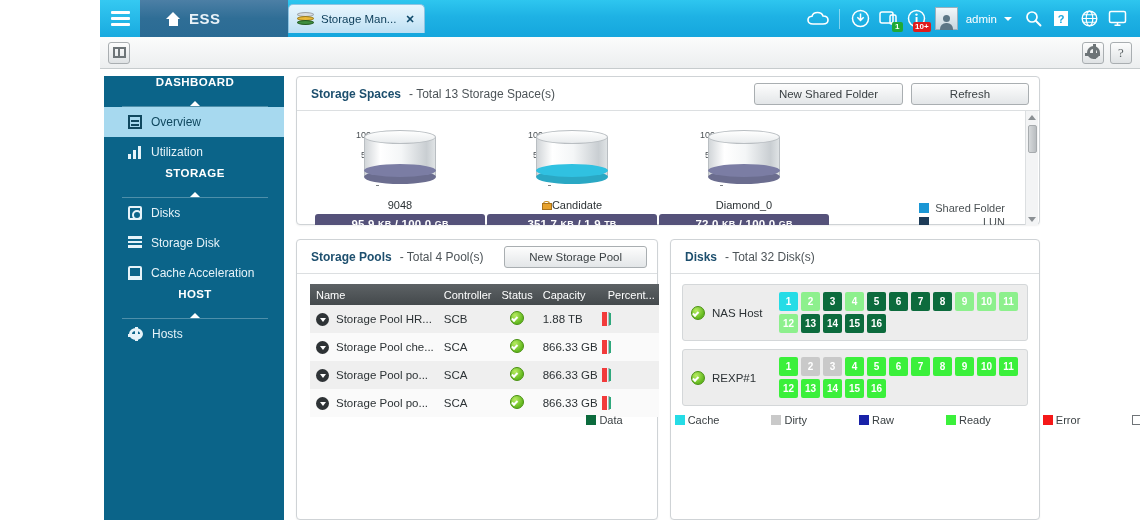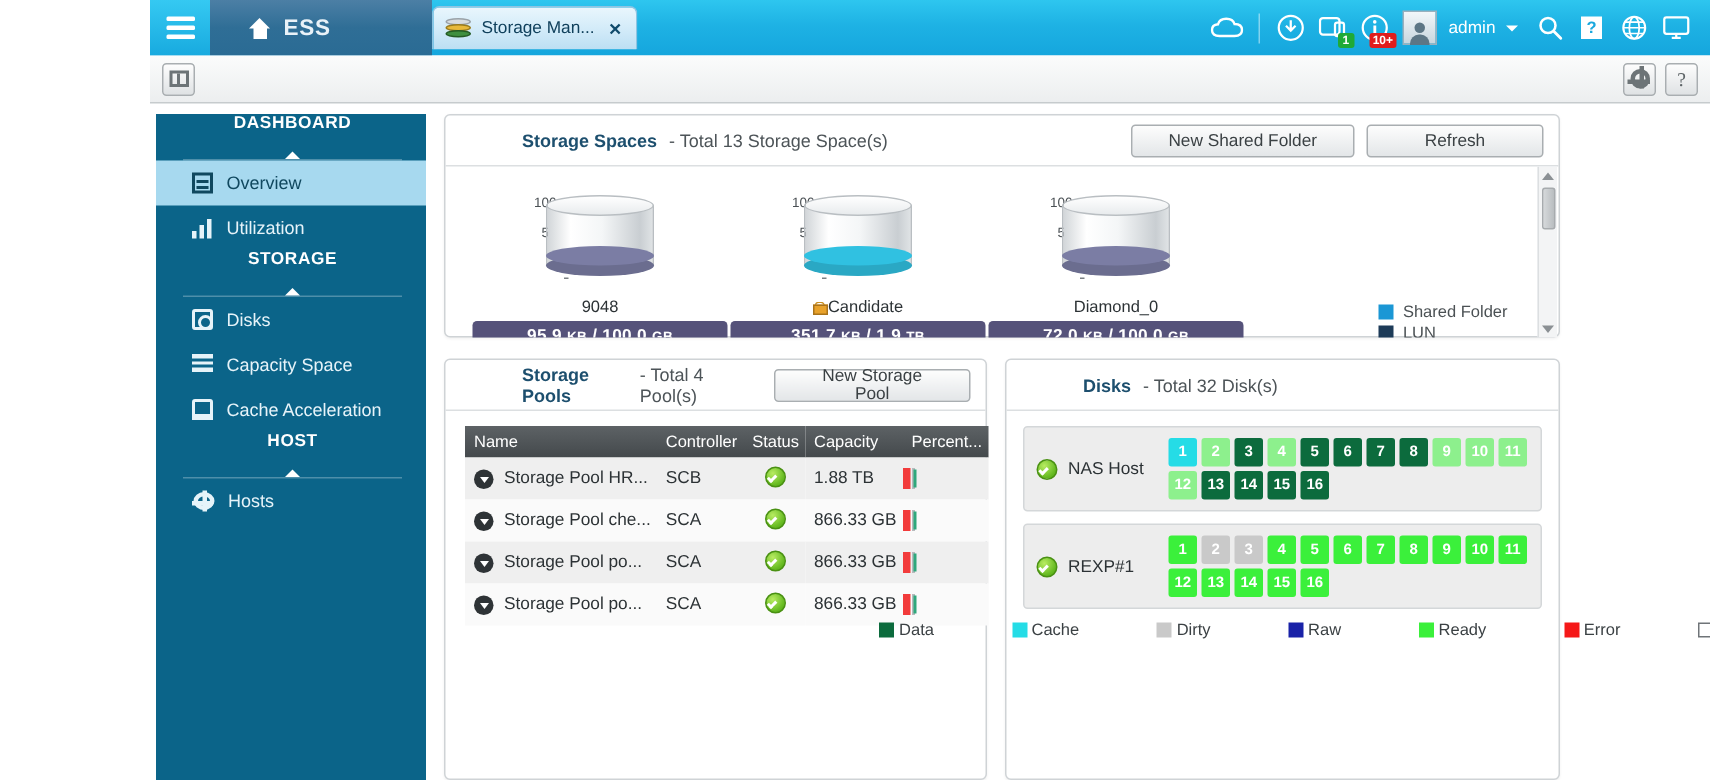--- a/index.html
+++ b/index.html
@@ -143,21 +143,21 @@
   .content { position:absolute; left:296px; top:76px; width:844px; height:444px; }
 
   .card {
     background:#ffffff; border:1px solid #cfd3d6; border-radius:4px;
     box-shadow:0 1px 2px rgba(0,0,0,.06);
   }
   .card-head {
     height:34px; display:flex; align-items:center; padding:0 10px 0 14px;
     border-bottom:1px solid #dcdfe1; gap:8px;
   }
-  .card-title { font-size:12px; font-weight:bold; color:#1d4f6e;margin-left:37px; }
+  .card-title { font-size:12px; font-weight:bold; color:#1d4f6e; }
   .card-sub { font-size:12px; color:#4d5458; }
   .head-spacer { flex:1; }
   .btn {
     height:22px; padding:0 24px; border:1px solid #a9aeb1; border-radius:3px;
     background:linear-gradient(to bottom,#fdfdfd,#e3e6e8);
     font-size:11.5px; color:#3b4144; cursor:pointer;
     display:flex; align-items:center; justify-content:center;
     font-family:"Liberation Sans", sans-serif;
   }
 
@@ -193,21 +193,21 @@
   .lock-ico:after{content:"";position:absolute;left:0;bottom:0;width:8px;height:5px;background:#e8a22b;border:1px solid #a9731a;}
   .lock-ico:before{content:"";position:absolute;left:1.5px;top:0;width:5px;height:5px;border:1.5px solid #c98f22;border-bottom:none;border-radius:3px 3px 0 0;}
   .space-pill {
     margin-top:3px; height:19px; background:#55527a; border-radius:3px;
     color:#ffffff; font-size:11.5px; display:flex; align-items:center; justify-content:center;
     font-weight:bold; letter-spacing:.2px;
   }
   .space-pill small { font-size:9px; font-weight:bold; }
 
   .legend-spaces { position:absolute; right:34px; top:90px; font-size:11px; color:#4b5154; }
-  .legend-spaces .row { display:flex; align-items:center; gap:6px; height:14px; }
+  .legend-spaces .row { display:flex; align-items:center; gap:6px; height:14px;justify-content:space-between; }
   .sw { width:10px; height:10px; display:inline-block; }
 
   .vscroll {
     position:absolute; right:1px; top:0; width:13px; height:114px;
     background:#f3f4f5; border-left:1px solid #dcdfe1;
   }
   .vscroll .arw { height:12px; display:flex; align-items:center; justify-content:center; }
   .vscroll .arw .a { width:0;height:0;border-left:4px solid transparent;border-right:4px solid transparent; }
   .vscroll .up .a { border-bottom:5px solid #8b9094; }
   .vscroll .dn .a { border-top:5px solid #8b9094; }
@@ -417,21 +417,21 @@
     <div class="side-item">
       <span class="ico ico-disks"></span>
       <span>Disks</span>
     </div>
     <div class="side-item">
       <span class="ico ico-space">
           <i></i>
           <i></i>
           <i></i>
         </span>
-      <span>Capacity Space</span>
+      <span>Storage Disk</span>
     </div>
     <div class="side-item">
       <span class="ico ico-cache"></span>
       <span>Cache Acceleration</span>
     </div>
 
     <div class="side-group">
       <span>HOST</span>
       <span class="chev"></span>
     </div>

